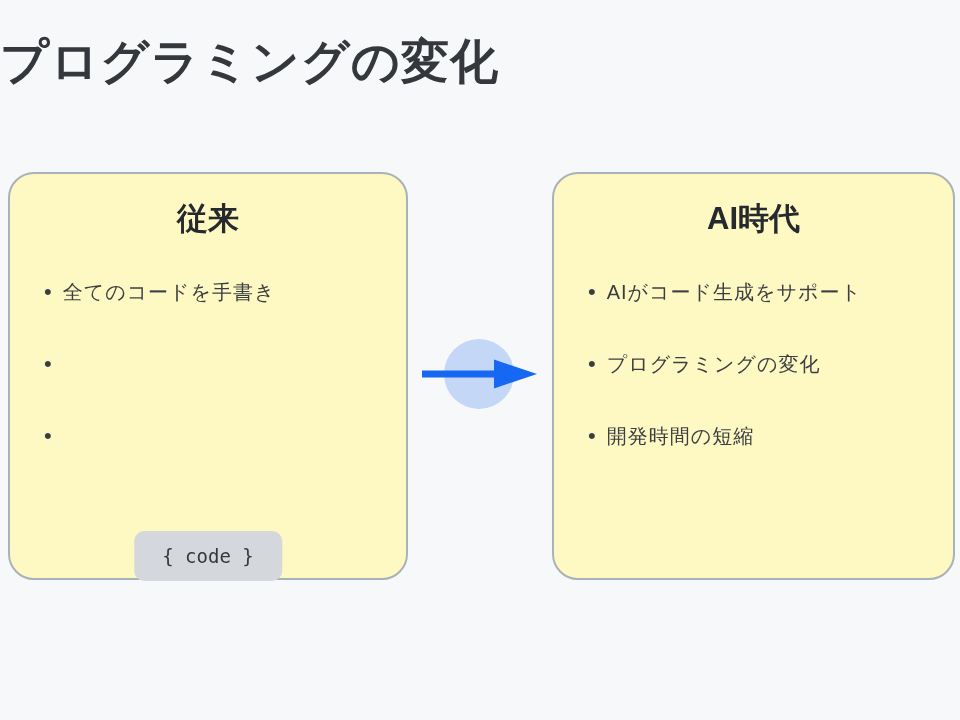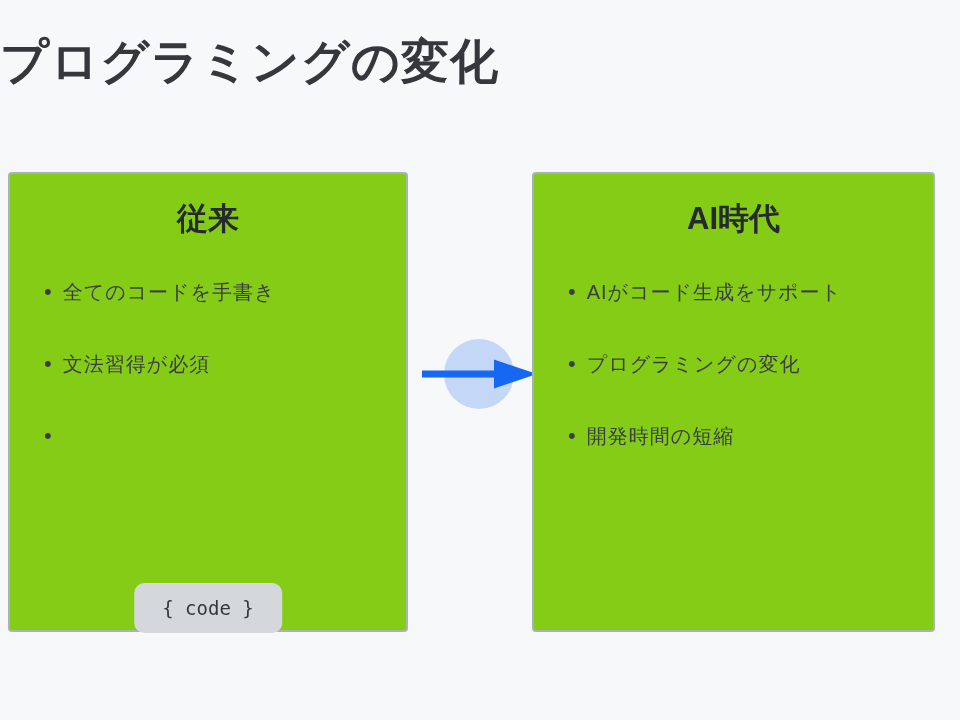--- a/index.html
+++ b/index.html
@@ -23,28 +23,28 @@
     margin: 0;
     text-align: left;
     font-size: 48px;
     font-weight: bold;
     letter-spacing: 1px;
     color: #34383d;
   }
   .card {
     position: absolute;
     top: 172px;
-    height: 460px;
-    background: #84cc16;
+    height: 408px;
+    background: #fef9c3;
     border: 2.5px solid #a9b1b9;
-    border-radius: 4px;
+    border-radius: 26px;
     box-sizing: border-box;
   }
   .card-left  { left: 8px;   width: 400px; }
-  .card-right { left: 532px; width: 403px; }
+  .card-right { left: 552px; width: 403px; }
   .card-title {
     margin: 0;
     position: absolute;
     top: 24px;
     left: 0;
     width: 100%;
     text-align: center;
     font-size: 31px;
     font-weight: bold;
     color: #26292d;
@@ -121,21 +121,20 @@
 
   <div class="card card-left">
     <h2 class="card-title">従来</h2>
     <div class="bullet-list">
       <div class="bullet-row">
         <span class="bullet-dot">•</span>
         <span class="bullet-text">全てのコードを手書き</span>
       </div>
       <div class="bullet-row">
         <span class="bullet-dot">•</span>
-        <span class="bullet-text">文法習得が必須</span>
       </div>
       <div class="bullet-row">
         <span class="bullet-dot">•</span>
       </div>
     </div>
     <div class="code-badge">{ code }</div>
   </div>
 
   <div class="arrow-wrap">
     <svg width="144" height="90" viewBox="0 0 144 90">

